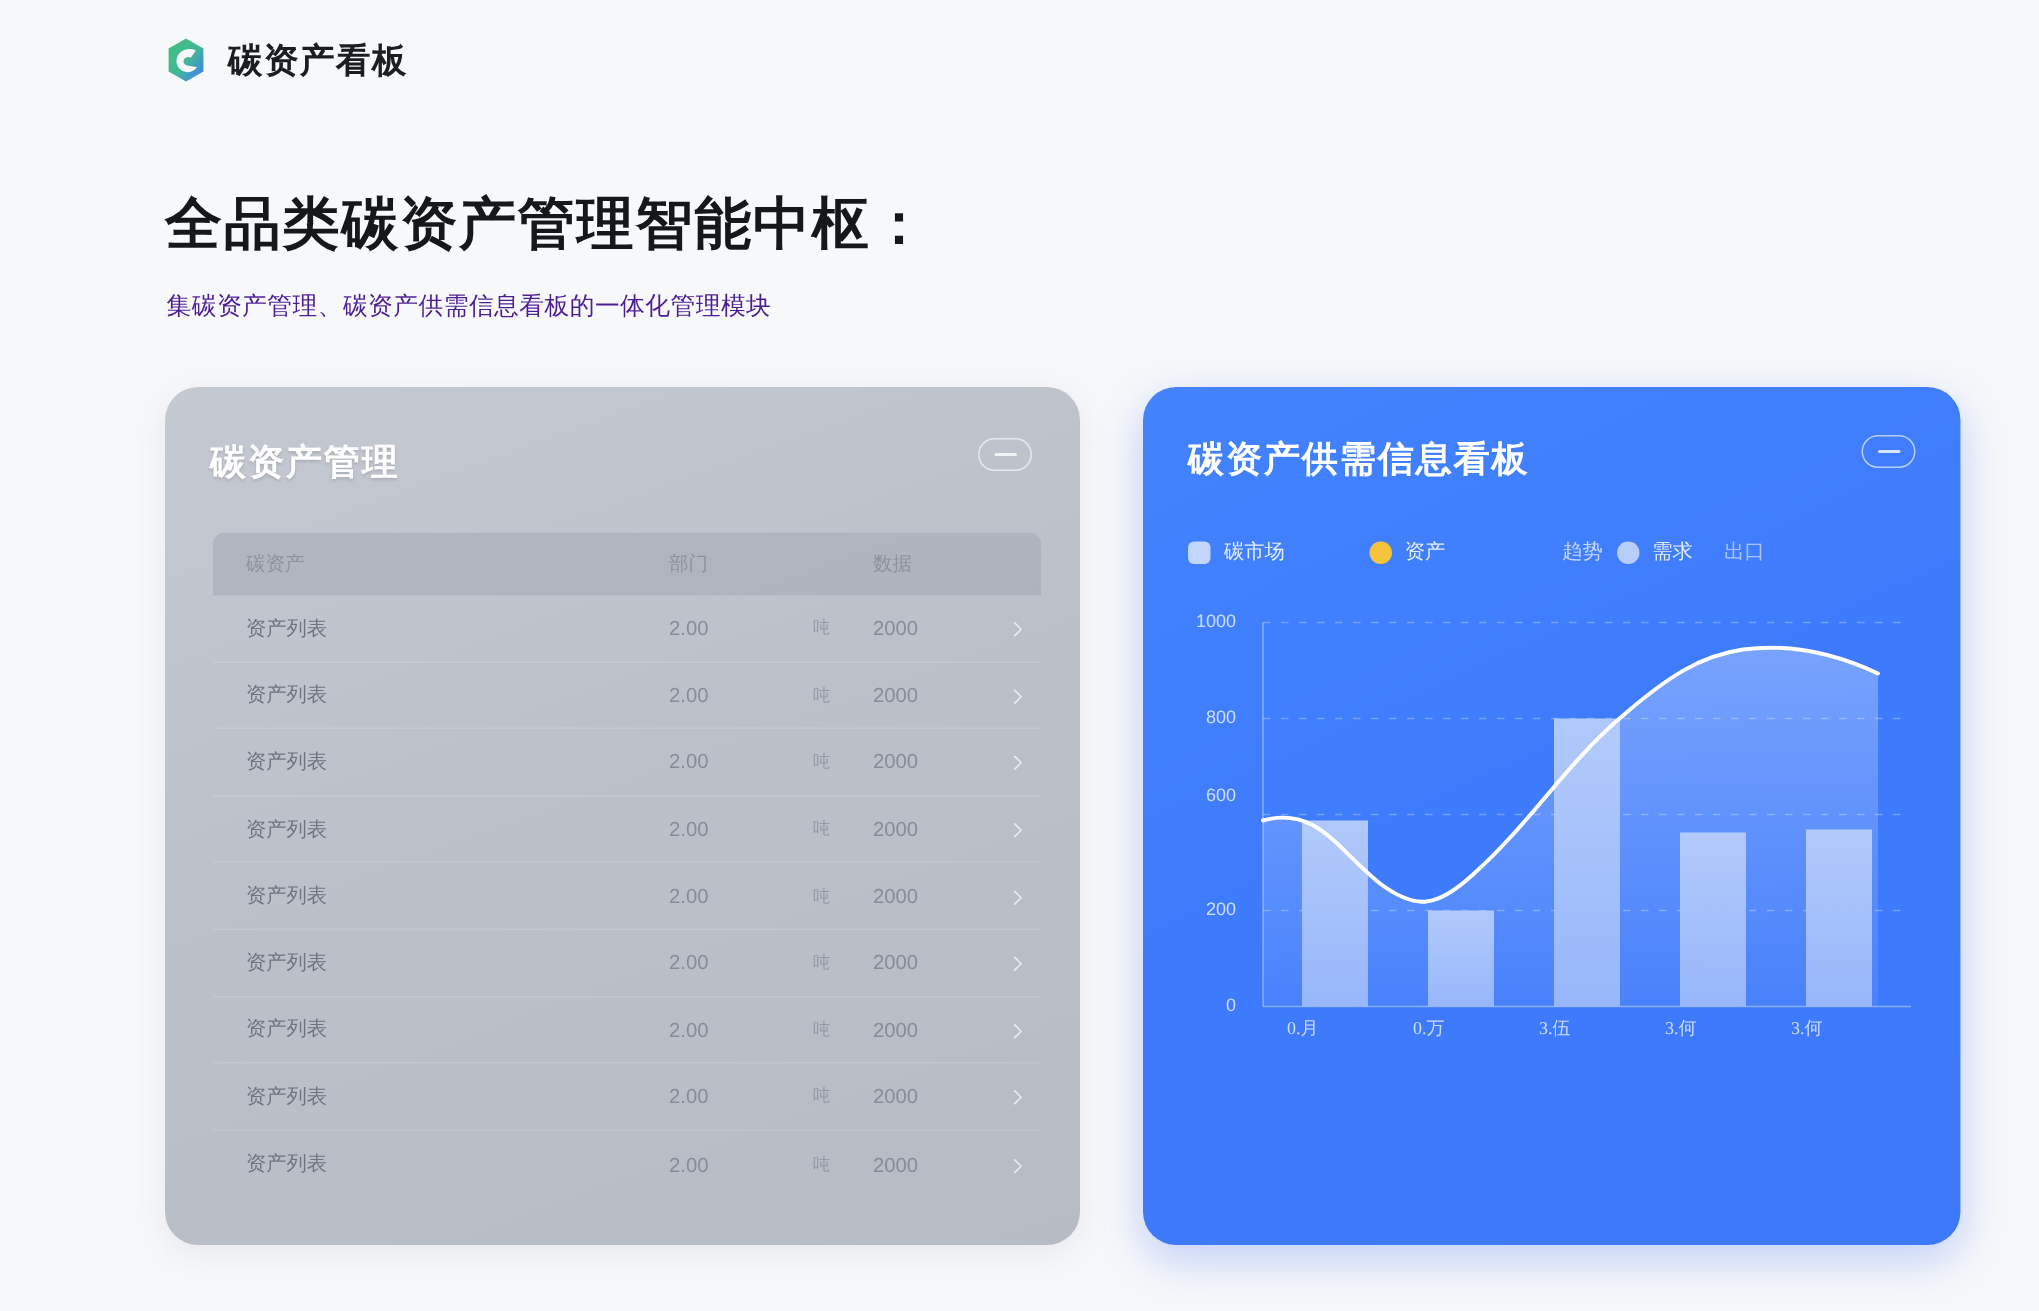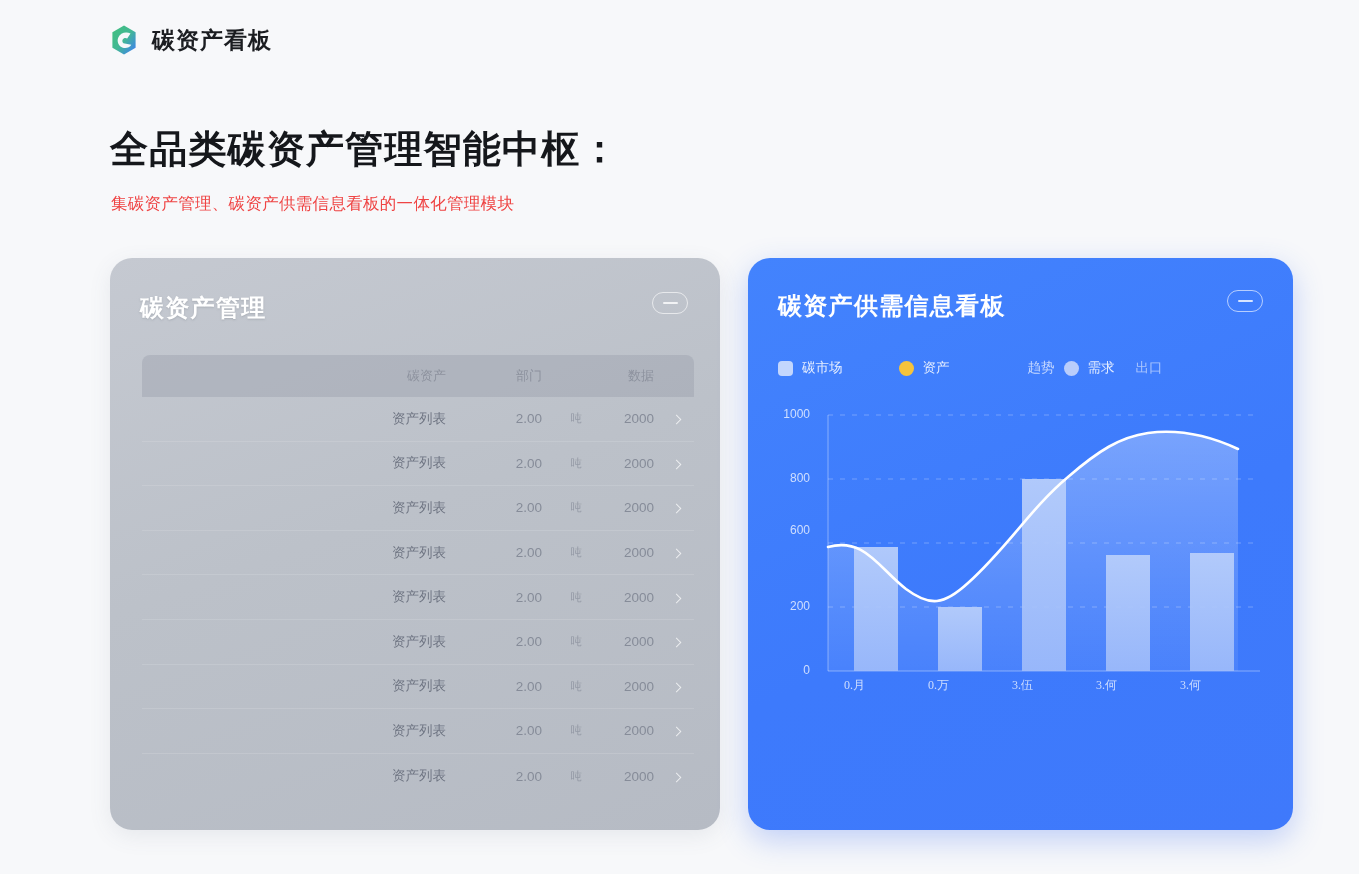--- a/index.html
+++ b/index.html
@@ -42,33 +42,33 @@
     font-size: 38px;
     font-weight: bold;
     color: #15171b;
     letter-spacing: 1.2px;
   }
   .subhead {
     position: absolute;
     left: 111px;
     top: 193px;
     font-size: 16.5px;
-    color: #ef4444;
+    color: #4c1d95;
     letter-spacing: 0.3px;
   }
 
   
   .cards {
     position: absolute;
     left: 110px;
     top: 258px;
     width: 1198px;
     height: 572px;
     display: flex;
-    gap: 28px;
+    gap: 42px;
     border-radius: 28px;
   }
 
   .card {
     border-radius: 22px;
     position: relative;
     overflow: hidden;
   }
 
   
@@ -105,21 +105,20 @@
     background: rgba(255,255,255,.80);
     border-radius: 2px;
   }
 
   
   .asset-table {
     margin: 31px 26px 0 32px;
     border-radius: 8px;
     overflow: hidden;
     filter: blur(0.35px);
-    text-align: right;
   }
   .asset-row {
     display: flex;
     align-items: center;
     height: 44.6px;
     padding: 0 14px 0 22px;
     font-size: 13.5px;
     color: #6e7482;
     border-bottom: 1px solid rgba(255,255,255,.13);
   }

